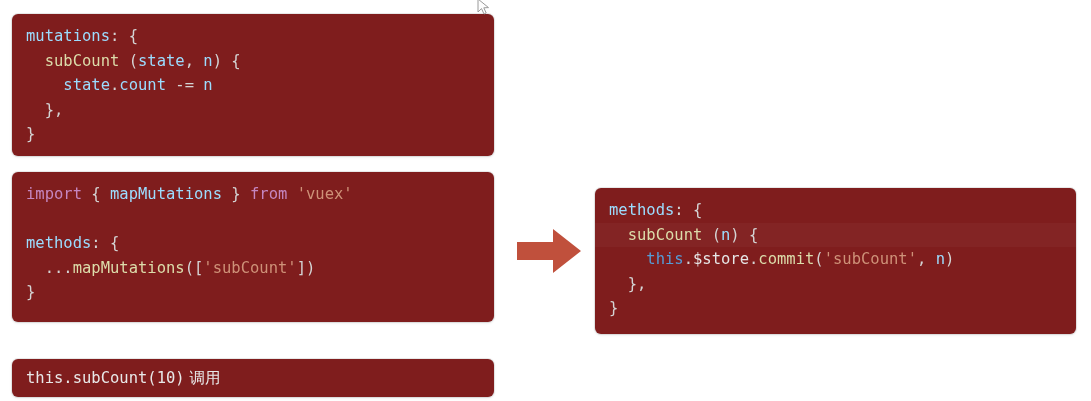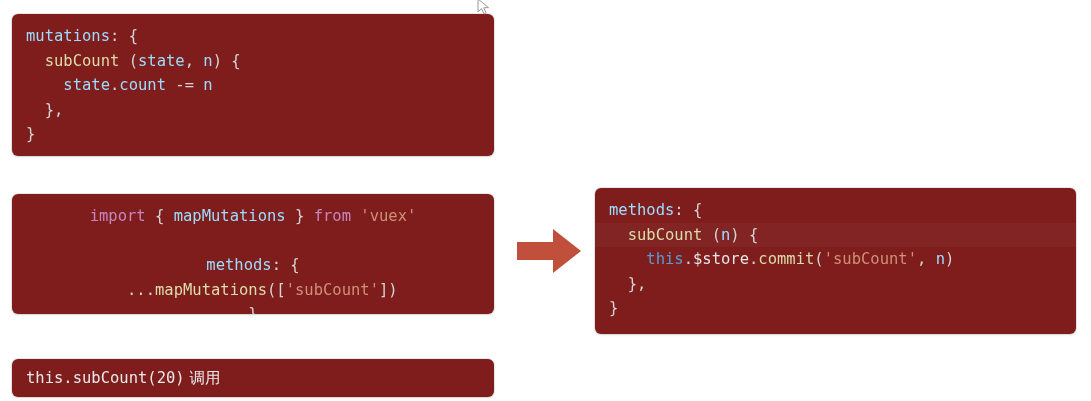--- a/index.html
+++ b/index.html
@@ -33,24 +33,23 @@
 
   #panel-mutations {
     left: 12px;
     top: 14px;
     width: 482px;
     height: 142px;
   }
 
   #panel-map {
     left: 12px;
-    top: 194px;
+    top: 172px;
     width: 482px;
-    height: 120px;
-    text-align: center;
+    height: 150px;
   }
 
   #panel-commit {
     left: 595px;
     top: 188px;
     width: 481px;
     height: 146px;
   }
 
   #panel-call {
@@ -156,21 +155,21 @@
       <path d="M4 18 L40 18 L40 5 L68 27 L40 49 L40 36 L4 36 Z" fill="#c0503c" stroke="#ffffff" stroke-width="4" stroke-linejoin="round"></path>
       <path d="M4 18 L40 18 L40 5 L68 27 L40 49 L40 36 L4 36 Z" fill="#c0503c"></path>
     </svg>
   </div>
 
   <div class="panel" id="panel-commit">
     <pre class="code"><div class="line"><span class="t-var">methods</span><span class="t-punct">: {</span></div><div class="line hl"><span class="t-punct">  </span><span class="t-fn">subCount</span><span class="t-punct"> (</span><span class="t-var">n</span><span class="t-punct">) {</span></div><div class="line"><span class="t-punct">    </span><span class="t-this">this</span><span class="t-punct">.</span><span class="t-plain">$store</span><span class="t-punct">.</span><span class="t-fn">commit</span><span class="t-punct">(</span><span class="t-str">'subCount'</span><span class="t-punct">, </span><span class="t-var">n</span><span class="t-punct">)</span></div><div class="line"><span class="t-punct">  </span><span class="t-punct">},</span></div><div class="line"><span class="t-punct">}</span></div></pre>
   </div>
 
   <div class="panel" id="panel-call">
-    <div class="code"><span>this.subCount(20)</span><span class="cn"> </span><span class="cn">调用</span></div>
+    <div class="code"><span>this.subCount(10)</span><span class="cn"> </span><span class="cn">调用</span></div>
   </div>
 
   <div id="mouse-cursor">
     <svg width="14" height="18" viewBox="0 0 14 18" xmlns="http://www.w3.org/2000/svg">
       <path d="M1 1 L1 14 L4.5 10.6 L7 16 L9.2 15 L6.8 9.8 L11.5 9.6 Z" fill="#fdfdfd" stroke="#9a9a9a" stroke-width="1"></path>
     </svg>
   </div>
 
   <div id="watermark"></div>
 

